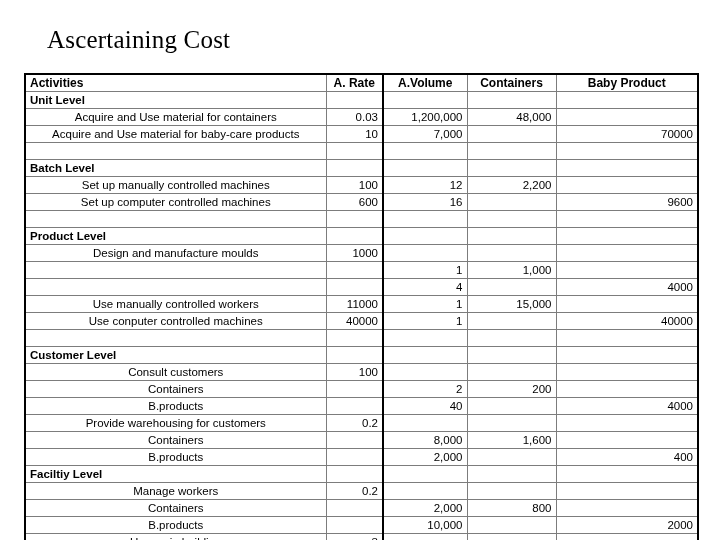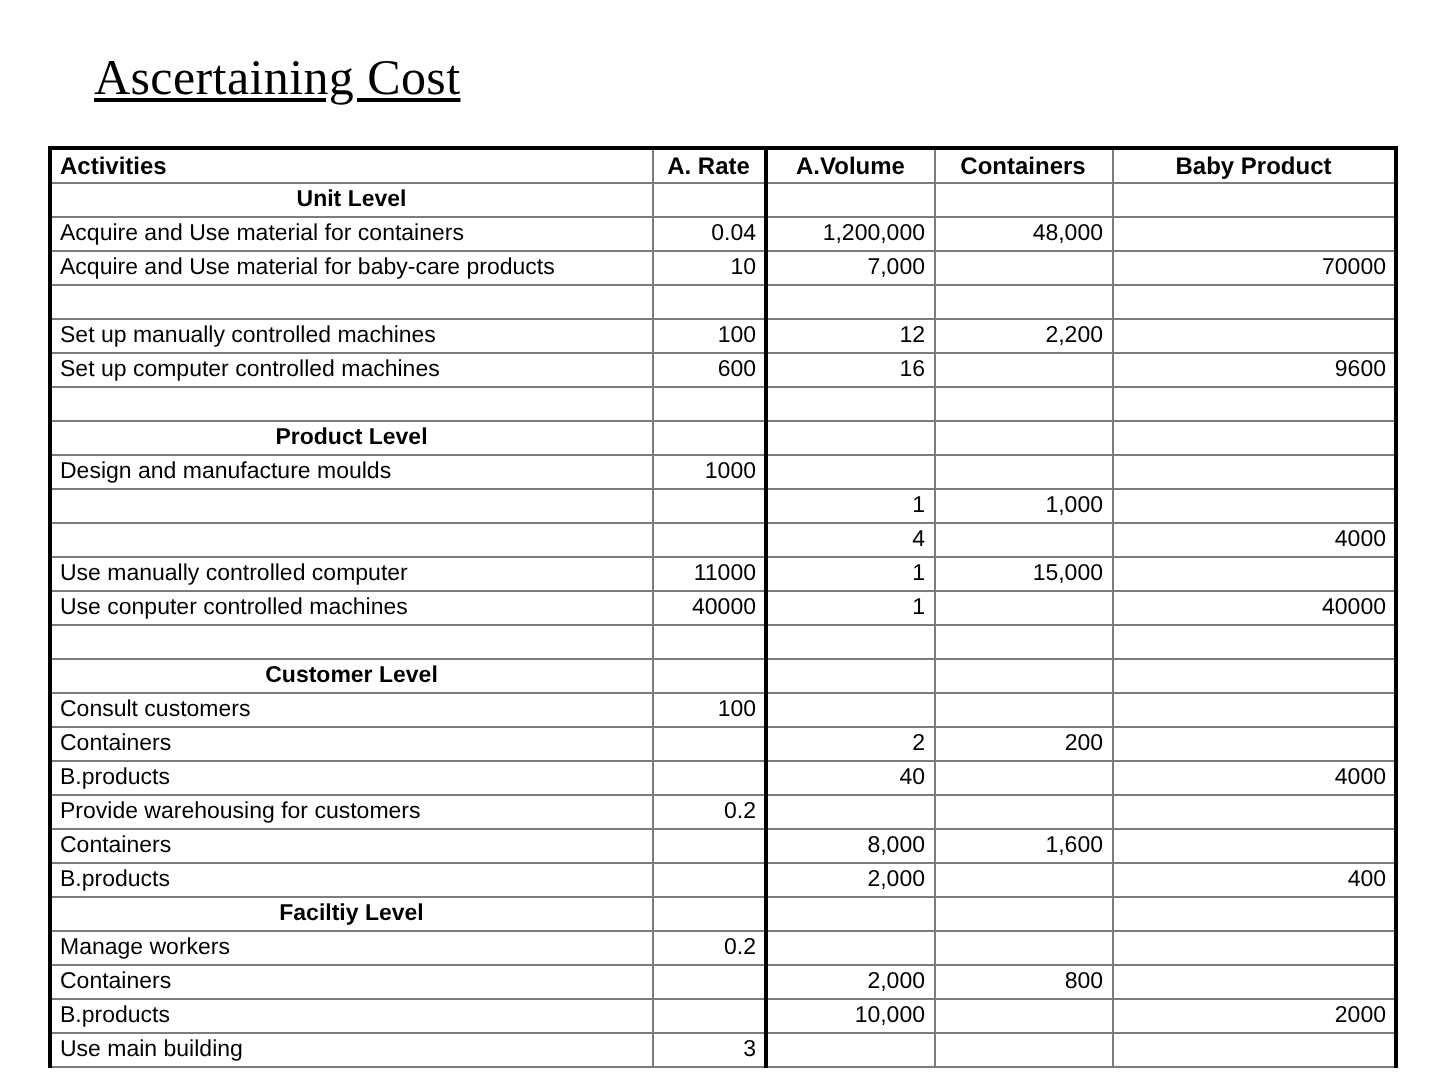--- a/index.html
+++ b/index.html
@@ -19,21 +19,20 @@
     height: 540px;
     background: #ffffff;
   }
   #title {
     position: absolute;
     left: 47px;
     top: 26px;
     font-family: "Liberation Serif", serif;
     font-size: 25px;
     color: #000000;
-    text-decoration: underline;
     letter-spacing: 0.2px;
     white-space: nowrap;
   }
   #table-wrap {
     position: absolute;
     left: 24px;
     top: 73px;
     width: 673px;
   }
   table.cost-table {
@@ -59,22 +58,22 @@
   col.c3 { width: 89px; }
   col.c4 { width: 142px; }
 
   .hdr td {
     font-weight: bold;
     font-size: 12px;
   }
   .hdr .left { text-align: left; }
   .hdr .ctr  { text-align: center; }
 
-  .lbl       { text-align: center; }
-  .lbl-ind   { text-align: left; padding-right: 6px; }
+  .lbl       { text-align: left; }
+  .lbl-ind   { text-align: center; padding-right: 6px; }
   .num       { text-align: right; padding-right: 5px; }
   .bold      { font-weight: bold; }
   .empty-row td { height: 15px; }
 
   
   .vrule-right { border-right: 2px solid #000000 !important; margin-top: 47px; }
   
   .frame-top td    { border-top: 2px solid #000000 !important; }
   .frame-left      { border-left: 2px solid #000000 !important; margin-left: 40px; }
   .frame-right     { border-right: 2px solid #000000 !important; }
@@ -105,34 +104,41 @@
           </tr>
           <tr>
             <td class="lbl bold frame-left">Unit Level</td>
             <td class="num vrule-right"></td>
             <td class="num"></td>
             <td class="num"></td>
             <td class="num frame-right"></td>
           </tr>
           <tr>
             <td class="lbl-ind frame-left">Acquire and Use material for containers</td>
-            <td class="num vrule-right">0.04</td>
+            <td class="num vrule-right">0.03</td>
             <td class="num">1,200,000</td>
             <td class="num">48,000</td>
             <td class="num frame-right"></td>
           </tr>
           <tr>
             <td class="lbl-ind frame-left">Acquire and Use material for baby-care products</td>
             <td class="num vrule-right">10</td>
             <td class="num">7,000</td>
             <td class="num"></td>
             <td class="num frame-right">70000</td>
           </tr>
           <tr class="empty-row">
             <td class="lbl-ind frame-left"></td>
+            <td class="num vrule-right"></td>
+            <td class="num"></td>
+            <td class="num"></td>
+            <td class="num frame-right"></td>
+          </tr>
+          <tr>
+            <td class="lbl bold frame-left">Batch Level</td>
             <td class="num vrule-right"></td>
             <td class="num"></td>
             <td class="num"></td>
             <td class="num frame-right"></td>
           </tr>
           <tr>
             <td class="lbl-ind frame-left">Set up manually controlled machines</td>
             <td class="num vrule-right">100</td>
             <td class="num">12</td>
             <td class="num">2,200</td>
@@ -174,21 +180,21 @@
             <td class="num frame-right"></td>
           </tr>
           <tr>
             <td class="lbl-ind frame-left"></td>
             <td class="num vrule-right"></td>
             <td class="num">4</td>
             <td class="num"></td>
             <td class="num frame-right">4000</td>
           </tr>
           <tr>
-            <td class="lbl-ind frame-left">Use manually controlled computer</td>
+            <td class="lbl-ind frame-left">Use manually controlled workers</td>
             <td class="num vrule-right">11000</td>
             <td class="num">1</td>
             <td class="num">15,000</td>
             <td class="num frame-right"></td>
           </tr>
           <tr>
             <td class="lbl-ind frame-left">Use conputer controlled machines</td>
             <td class="num vrule-right">40000</td>
             <td class="num">1</td>
             <td class="num"></td>

